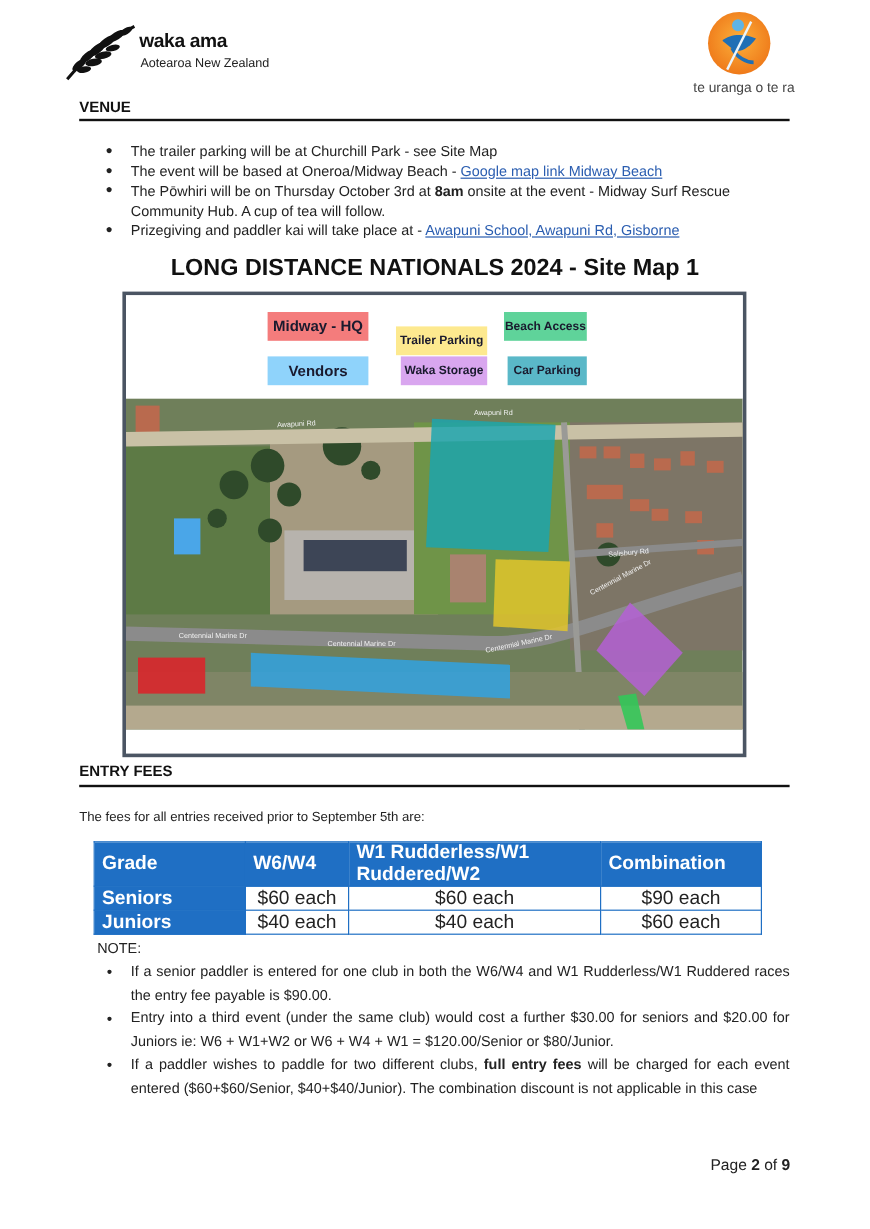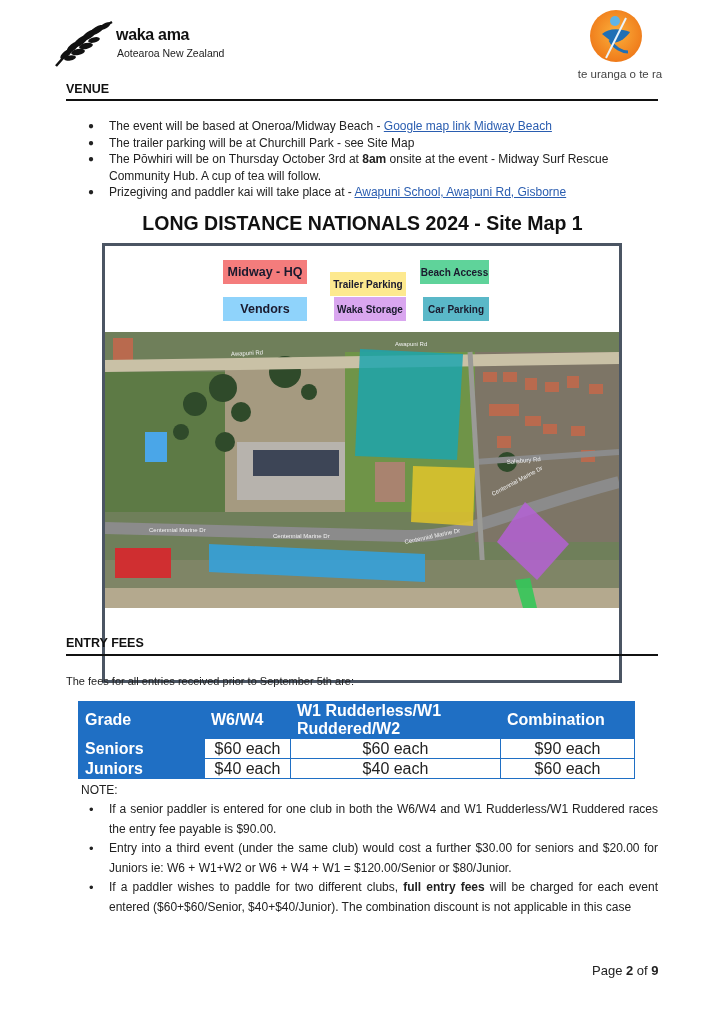--- a/index.html
+++ b/index.html
@@ -18,21 +18,21 @@
   .section-title { position: absolute; left: 66px; font-weight: bold; font-size: 12.5px; color: #111; }
   .rule { position: absolute; left: 66px; width: 592px; height: 2px; background: #111; }
 
   .venue-list { position: absolute; left: 92px; top: 118px; width: 560px; list-style: none; }
   .venue-list li { position: relative; padding-left: 17px; font-size: 12px; line-height: 16.5px; color: #222; }
   .venue-list li::before { content: "●"; position: absolute; left: -4px; top: 0; font-size: 10px; }
   .venue-list a { color: #2a5db0; text-decoration: underline; }
 
   .map-title { position: absolute; left: 0; top: 212px; width: 725px; text-align: center; font-weight: bold; font-size: 19.5px; color: #111; }
 
-  .map-frame { position: absolute; left: 102px; top: 243px; width: 520px; height: 440px; border: 3px solid #4b5563; background: #fff; overflow: hidden; }
+  .map-frame { position: absolute; left: 102px; top: 243px; width: 520px; height: 388px; border: 3px solid #4b5563; background: #fff; overflow: hidden; }
   .legend { position: absolute; left: 0; top: 0; width: 514px; height: 86px; background: #fff; }
   .legend-item { position: absolute; height: 24px; display: flex; align-items: center; justify-content: center; font-weight: bold; color: #1a1a2e; }
 
   .aerial { position: absolute; left: 0; top: 86px; width: 514px; height: 276px; }
 
   .fees-intro { position: absolute; left: 66px; top: 675px; font-size: 11px; color: #222; }
 
   table.fees { position: absolute; left: 78px; top: 701px; width: 557px; border-collapse: collapse; font-family: "Liberation Sans", sans-serif; font-size: 16px; }
   table.fees th, table.fees td { border: 1px solid #1f6fc4; height: 20px; padding: 0 6px; }
   table.fees th { background: #1f6fc4; color: #fff; font-weight: bold; text-align: left; }
@@ -85,22 +85,22 @@
     <path d="M22 32 C 26 40, 34 44, 40 44" stroke="#1f6fb5" stroke-width="3" fill="none"></path>
     <path d="M38 10 L 18 50" stroke="#eaf4fb" stroke-width="2"></path>
   </svg>
   <span class="tag">te uranga o te ra</span>
 </div>
 
 <div class="section-title" style="top:82px">VENUE</div>
 <div class="rule" style="top:99px"></div>
 
 <ul class="venue-list">
+  <li><span>The trailer parking will be at Churchill Park - see Site Map</span></li>
   <li><span>The event will be based at Oneroa/Midway Beach - </span><a href="#">Google map link Midway Beach</a></li>
-  <li><span>The trailer parking will be at Churchill Park - see Site Map</span></li>
   <li><span>The Pōwhiri will be on Thursday October 3rd at </span><b>8am</b><span> onsite at the event - Midway Surf Rescue Community Hub. A cup of tea will follow.</span></li>
   <li><span>Prizegiving and paddler kai will take place at -  </span><a href="#">Awapuni School, Awapuni Rd, Gisborne</a></li>
 </ul>
 
 <div class="map-title">LONG DISTANCE NATIONALS 2024 - Site Map 1</div>
 
 <div class="map-frame">
   <div class="legend">
     <div class="legend-item" style="left:118px;top:14px;width:84px;font-size:12.5px;background:#f47c7c;">Midway - HQ</div>
     <div class="legend-item" style="left:225px;top:14px;width:76px;font-size:10px;background:#fde98f;margin-top:12px;">Trailer Parking</div>

